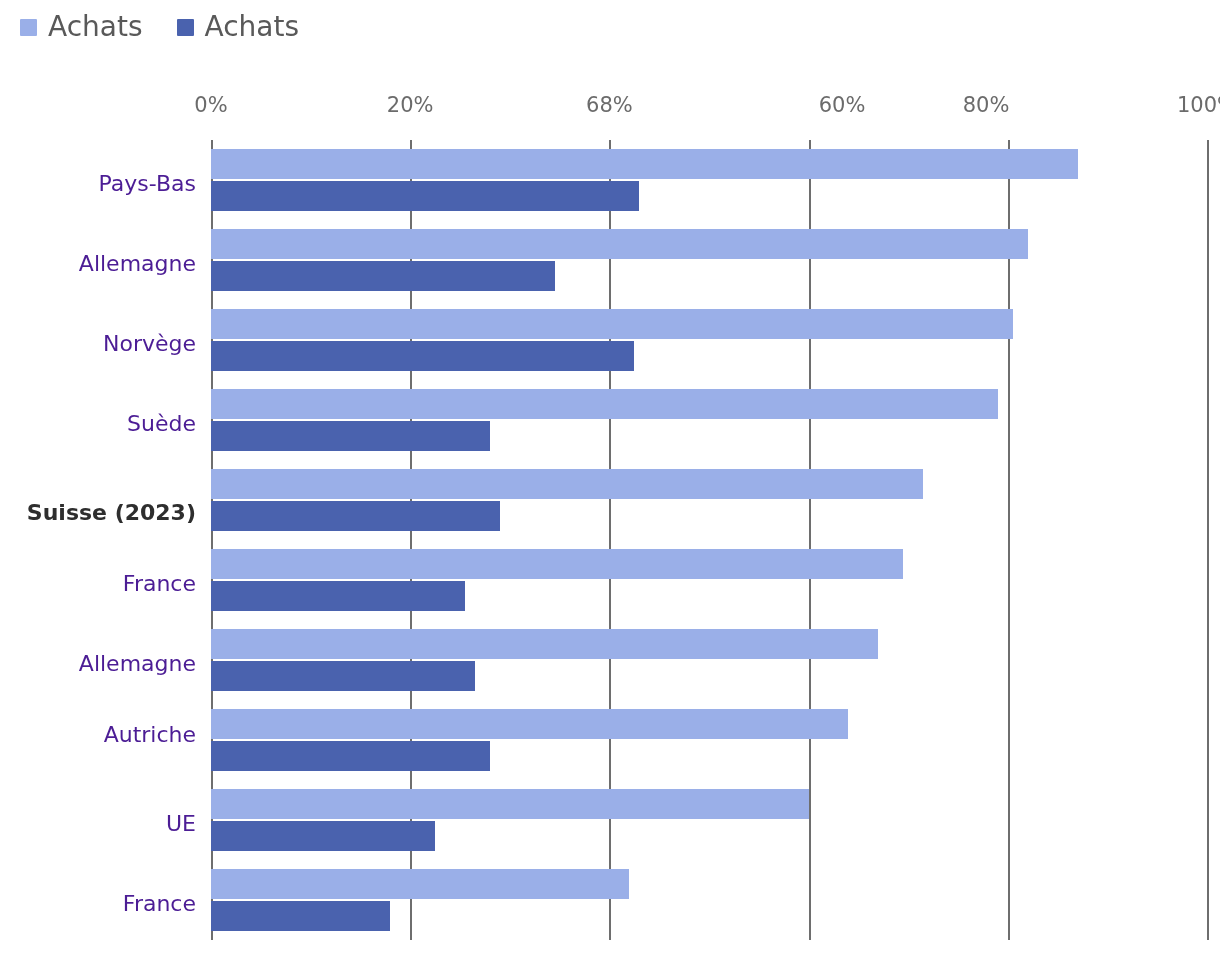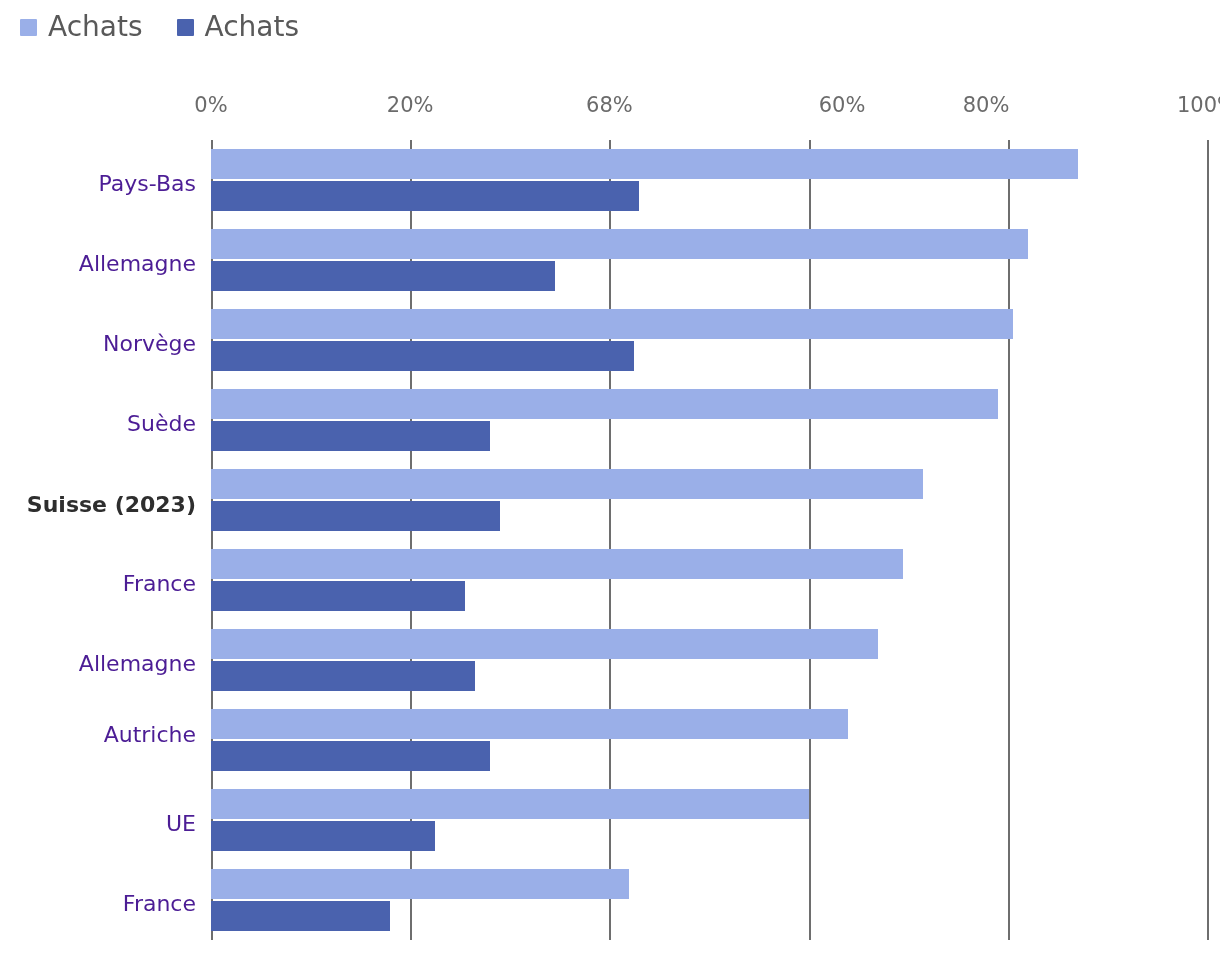--- a/index.html
+++ b/index.html
@@ -136,21 +136,21 @@
       <div class="x-tick-label" style="left: 842px;">60%</div>
       <div class="x-tick-label" style="left: 986px;">80%</div>
       <div class="x-tick-label" style="left: 1207px;">100%</div>
     </div>
 
   <div class="cat-labels" id="cat-labels">
       <div class="cat-label" style="top: 33px;">Pays-Bas</div>
       <div class="cat-label" style="top: 113px;">Allemagne</div>
       <div class="cat-label" style="top: 193px;">Norvège</div>
       <div class="cat-label" style="top: 273px;">Suède</div>
-      <div class="cat-label highlight" style="top: 354px; margin-left: 48px;">Suisse (2023)</div>
+      <div class="cat-label highlight" style="top: 362px; margin-left: 48px;">Suisse (2023)</div>
       <div class="cat-label" style="top: 433px;">France</div>
       <div class="cat-label" style="top: 513px;">Allemagne</div>
       <div class="cat-label" style="top: 584px;">Autriche</div>
       <div class="cat-label" style="top: 673px;">UE</div>
       <div class="cat-label" style="top: 753px;">France</div>
     </div>
 
   <div class="plot" id="plot-area">
       <div class="gridline" style="left: 0px;"></div>
       <div class="gridline" style="left: 199.2px;"></div>

